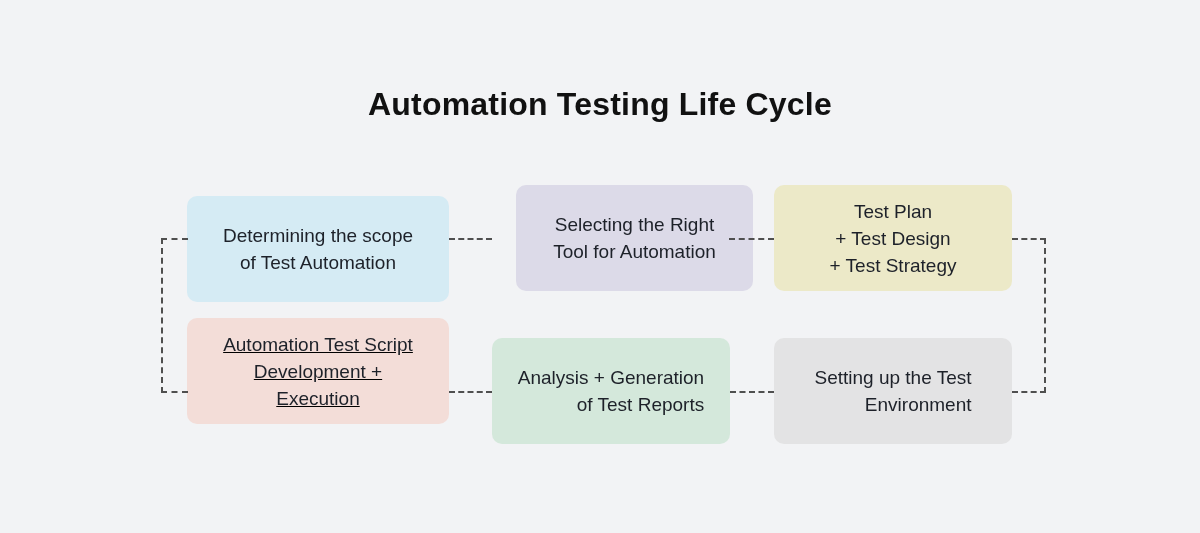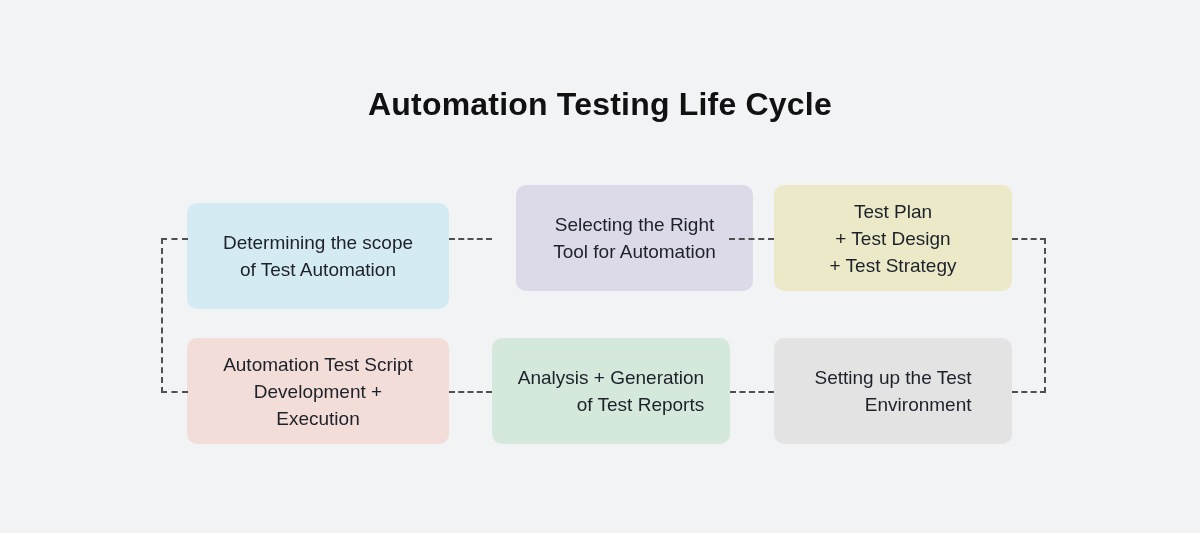--- a/index.html
+++ b/index.html
@@ -40,24 +40,24 @@
   .node-label {
     display: block;
     white-space: pre-line;
     font-size: 19px;
     line-height: 27px;
     font-weight: 400;
     color: var(--node-text);
     padding: 0 8px;
   }
   
-  .n1 { left: 187px; top: 203px; width: 262px; height: 106px; align-items: center; }
+  .n1 { left: 187px; top: 196px; width: 262px; height: 106px; align-items: center; }
   .n2 { left: 492px; top: 185px; width: 237px; height: 106px; margin-left: 24px; }
   .n3 { left: 774px; top: 185px; width: 238px; height: 106px; justify-content: center; }
-  .n4 { left: 187px; top: 338px; width: 262px; height: 106px; }
+  .n4 { left: 187px; top: 318px; width: 262px; height: 106px; text-decoration: underline; }
   .n5 { left: 492px; top: 338px; width: 238px; height: 106px; text-align: right; }
   .n6 { left: 774px; top: 338px; width: 238px; height: 106px; text-align: right; }
   
   .conn { position: absolute; }
   .conn.h { border-top: 2px dashed var(--connector); height: 0; }
   .c12 { left: 449px; top: 238px; width: 43px; }
   .c23 { left: 729px; top: 238px; width: 45px; }
   .c45 { left: 449px; top: 391px; width: 43px; }
   .c56 { left: 730px; top: 391px; width: 44px; }
   .bracket-left {

